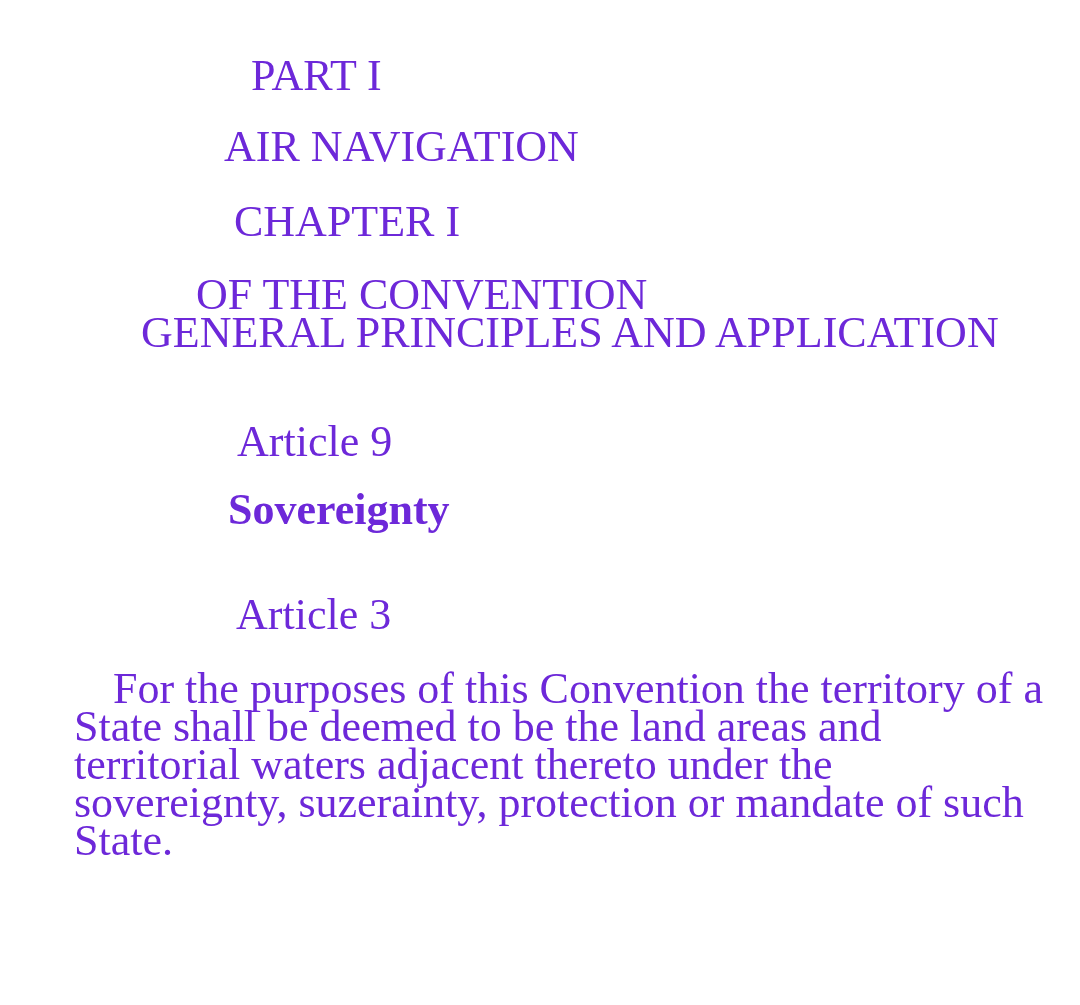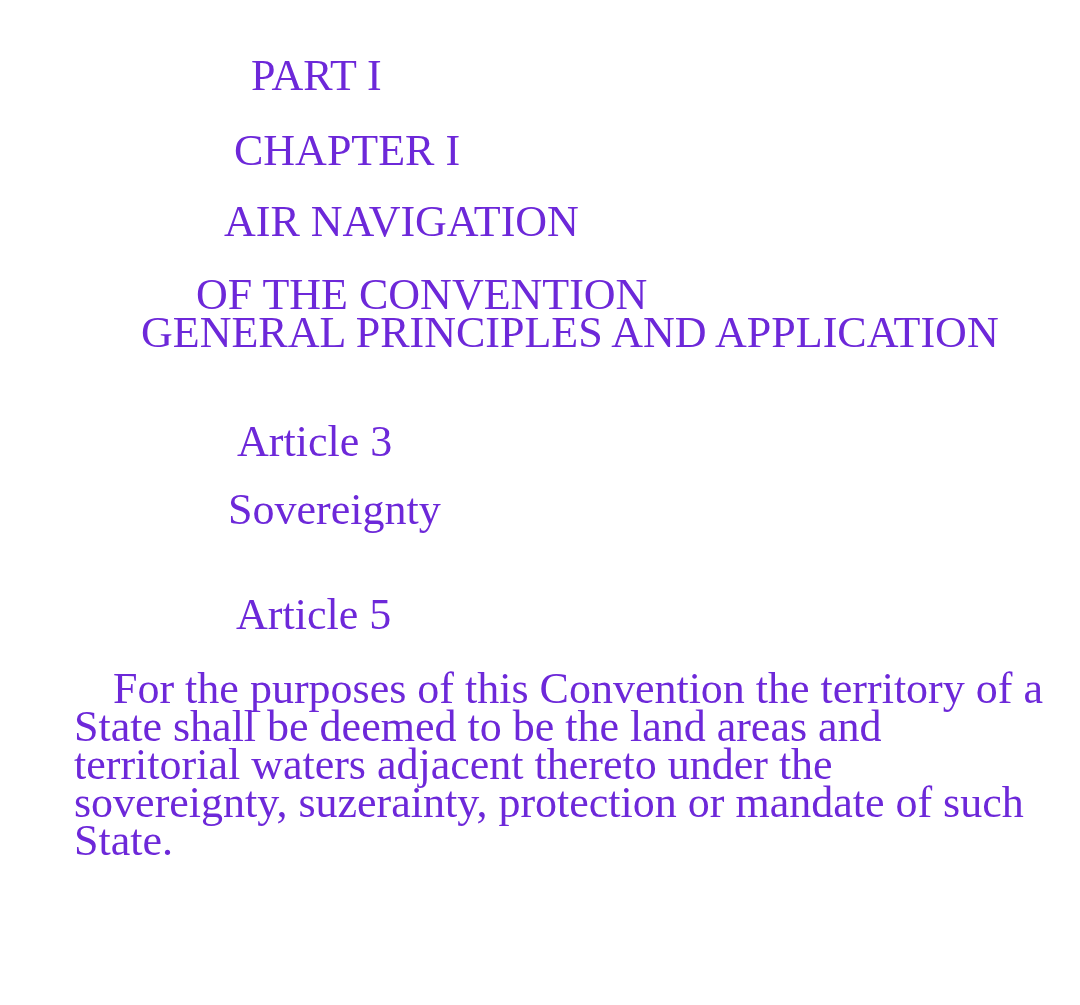--- a/index.html
+++ b/index.html
@@ -24,53 +24,53 @@
 
   
   .part-heading     { margin: 17px 0 0 251px; }
   .part-title       { margin: 33px 0 0 224px; }
   .chapter-heading  { margin: 37px 0 0 234px; }
   .chapter-title    { margin: 35px 0 0 0; }
   .chapter-title-l1 { margin-left: 141px; }
   .chapter-title-l2 { margin-left: 196px; }
 
   .article-1-number { margin: 71px 0 0 237px; }
-  .article-1-title  { margin: 30px 0 0 228px; }
+  .article-1-title  { margin: 30px 0 0 228px; font-weight: bold; }
   .article-2-number { margin: 67px 0 0 236px; }
   .article-2-title  { margin: 37px 0 0 237px; }
 
   .para {
     margin: 0;
     margin-left: 74px;
     width: 980px;
     text-indent: 39px;
     text-align: left;
   }
   .para-1 { margin-top: 41px; }
   .para-2 { margin-top: 36px; }
 </style>
 </head>
 <body>
 
 <div class="page">
 
   <div class="line part-heading">PART I</div>
 
+  <div class="line part-title">AIR NAVIGATION</div>
+
   <div class="line chapter-heading">CHAPTER I</div>
-
-  <div class="line part-title">AIR NAVIGATION</div>
 
   <div class="chapter-title">
     <div class="line chapter-title-l2">OF THE CONVENTION</div>
     <div class="line chapter-title-l1">GENERAL PRINCIPLES AND APPLICATION</div>
   </div>
 
   <div>
-    <div class="line article-1-number">Article 3</div>
+    <div class="line article-1-number">Article 9</div>
     <div class="line article-1-title">Sovereignty</div>
   </div>
 
   <div>
-    <div class="line article-2-number">Article 5</div>
+    <div class="line article-2-number">Article 3</div>
     <p class="para para-2">For the purposes of this Convention the territory of a State shall be deemed to be the land areas and territorial waters adjacent thereto under the sovereignty, suzerainty, protection or mandate of such State.</p>
   </div>
 
 </div>
 
 </body></html>

